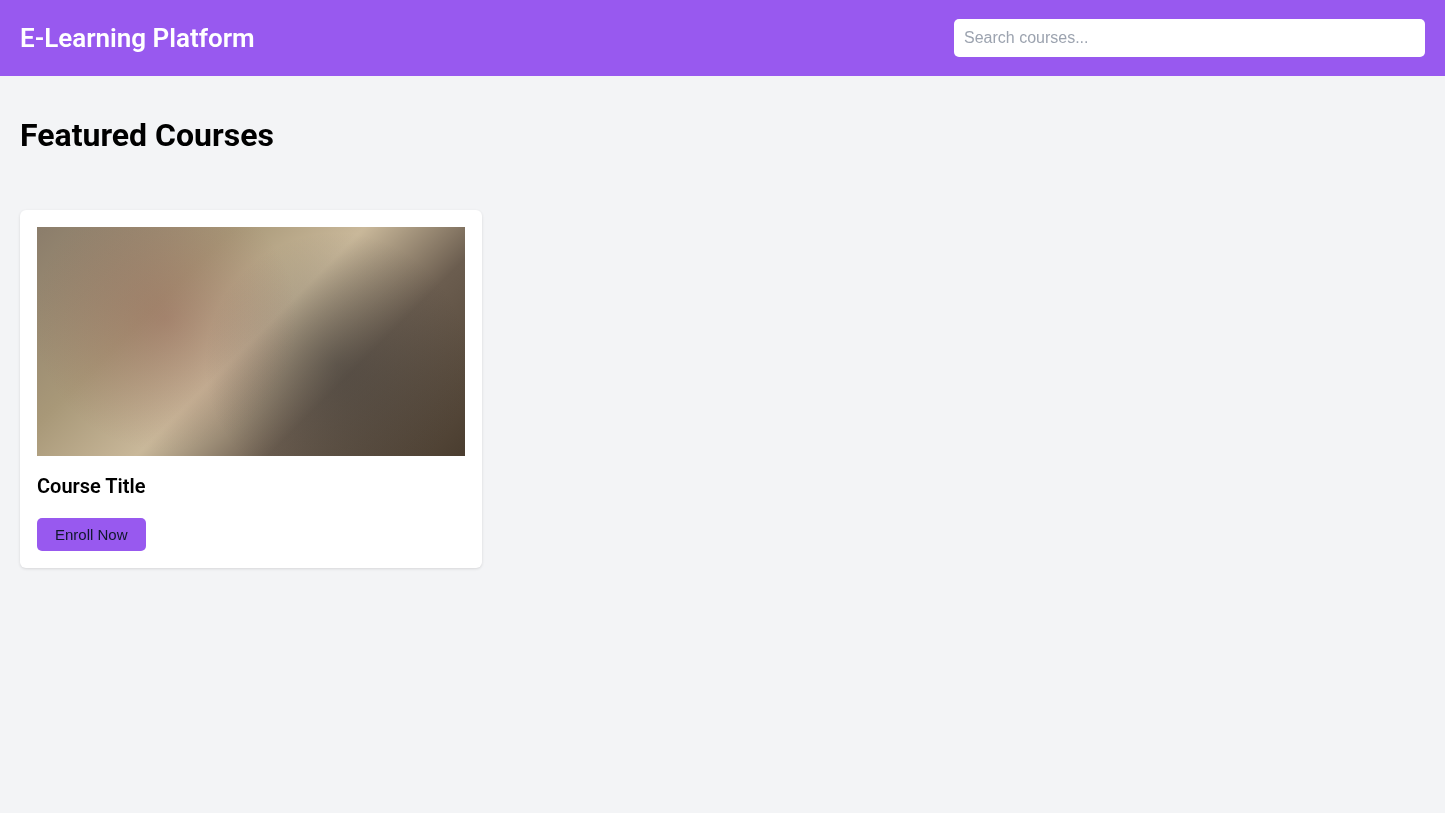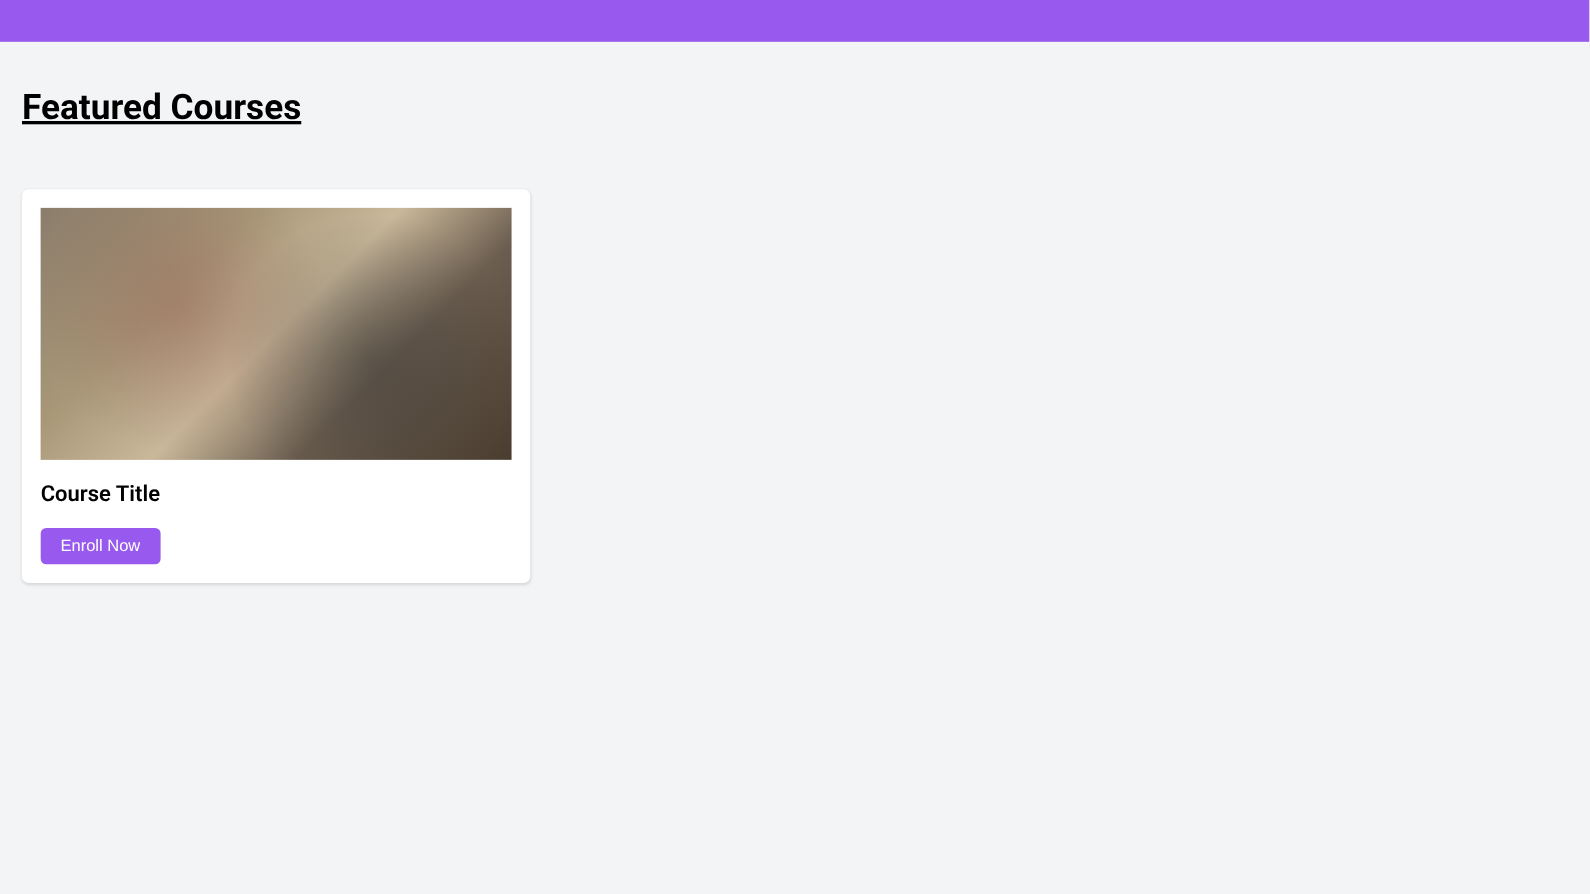--- a/index.html
+++ b/index.html
@@ -44,21 +44,20 @@
 
 .main {
   padding: 40px 20px;
 }
 
 .section-title {
   font-size: 32px;
   font-weight: 700;
   color: #000000;
   margin-bottom: 56px;
-  text-decoration: underline;
 }
 
 .courses-grid {
   display: grid;
   grid-template-columns: repeat(3, 1fr);
   gap: 20px;
 }
 
 .course-card {
   background-color: #ffffff;
@@ -97,32 +96,34 @@
 
 .course-description {
   font-size: 15px;
   color: #3c3c3c;
   line-height: 1.5;
   margin-bottom: 14px;
 }
 
 .enroll-button {
   background-color: #9859ef;
-  color: #ffffff;
+  color: #0f172a;
   border: none;
   padding: 8px 18px;
   border-radius: 5px;
   font-size: 15px;
   cursor: pointer;
 }
 </style>
 </head>
 <body>
 
 <header class="header">
+  <h1 class="header-title">E-Learning Platform</h1>
+  <input type="text" class="search-input" placeholder="Search courses..." style="">
 </header>
 
 <main class="main">
   <h2 class="section-title">Featured Courses</h2>
 
   <div class="courses-grid">
     <div class="course-card">
       <div class="course-image"></div>
       <h3 class="course-title">Course Title</h3>
       <button class="enroll-button">Enroll Now</button>

